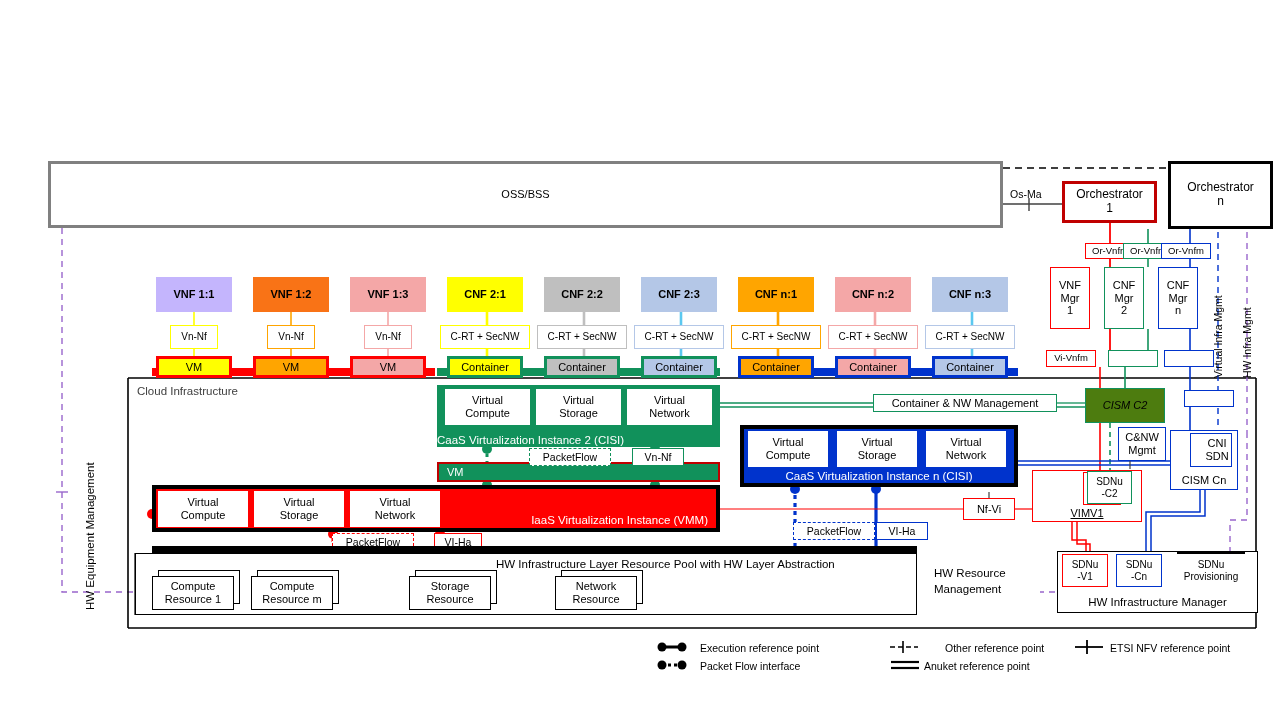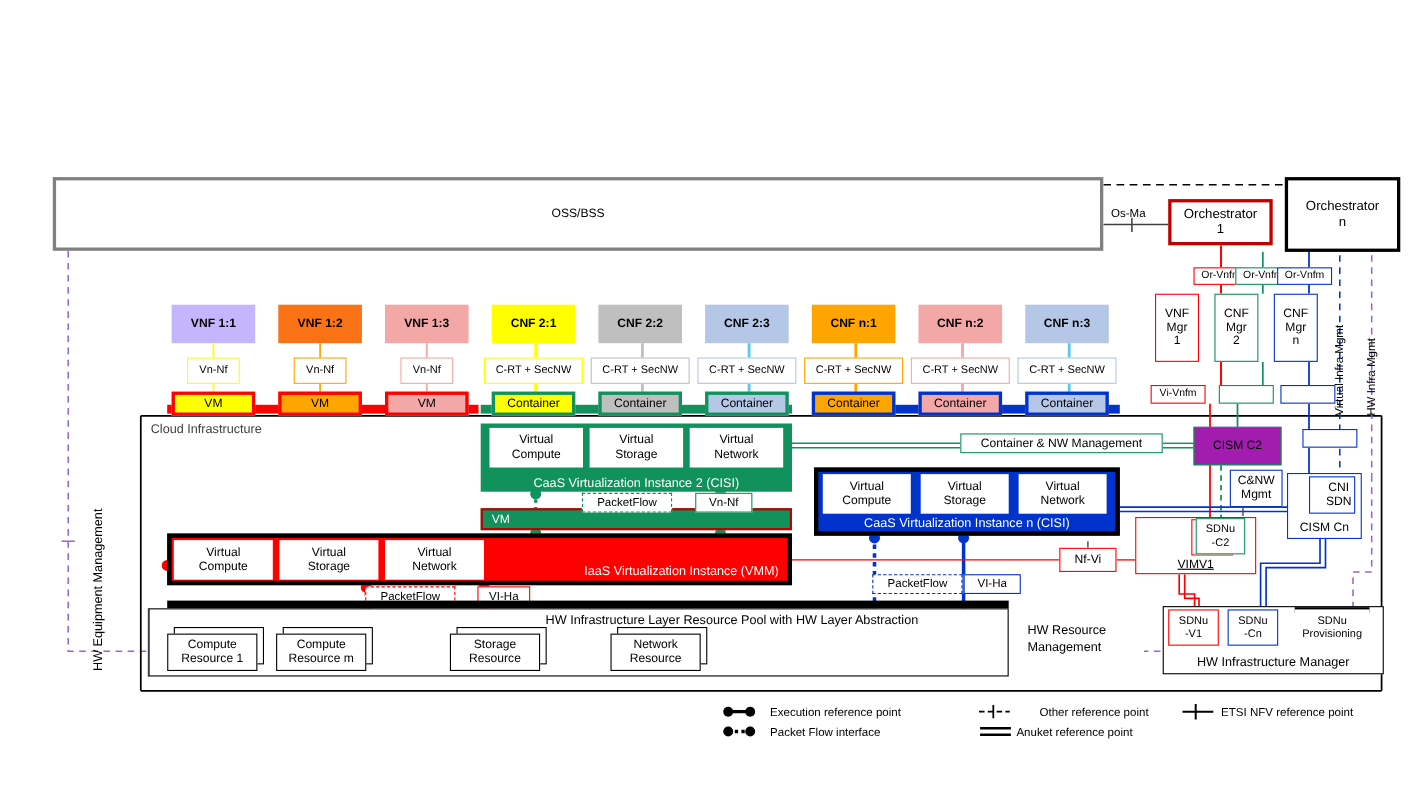--- a/index.html
+++ b/index.html
@@ -16,21 +16,21 @@
   #orchn{left:1168px;top:161px;width:105px;height:68px;border:3px solid #000;background:#fff;font-size:12px;}
 
   
   .nfbox{height:35px;width:76px;top:277px;font-weight:bold;font-size:11px;}
   .refbox{height:24px;top:325px;border:1px solid;background:#fff;font-size:10px;white-space:nowrap;}
   .vmbox{height:22px;top:356px;font-size:11px;}
   #cloudinfra-label{left:137px;top:385px;font-size:11.5px;color:#404040;}
 
   #caas2{left:437px;top:385px;width:283px;height:62px;background:#11915b;}
   #caas2 .vbox{position:absolute;top:4px;width:85px;height:36px;background:#fff;border:0;font-size:11px;}
-  #caas2 .lab{position:absolute;left:0;bottom:1px;width:100%;text-align:center;color:#fff;font-size:11.5px;}
+  #caas2 .lab{position:absolute;left:0;bottom:1px;width:100%;text-align:left;color:#fff;font-size:11.5px;}
 
   #caasn{left:740px;top:425px;width:278px;height:62px;background:#0033cc;border:4px solid #000;}
   #caasn .vbox{position:absolute;top:2px;width:80px;height:36px;background:#fff;font-size:11px;}
   #caasn .lab{position:absolute;left:0;bottom:1px;width:100%;text-align:center;color:#fff;font-size:11.5px;}
 
   #vmgreen{left:437px;top:462px;width:283px;height:20px;background:#11915b;border:2px solid #c00000;
            color:#fff;font-size:11px;padding-left:8px;display:flex;align-items:center;}
 
   #iaas{left:152px;top:485px;width:568px;height:47px;background:#ff0000;border:4px solid #000;}
   #iaas .vbox{position:absolute;top:2px;width:90px;height:36px;background:#fff;font-size:11px;}
@@ -40,21 +40,21 @@
   #hwpool{left:135px;top:553px;width:782px;height:62px;border:1.3px solid #000;background:#fff;}
   #hwpool-label{left:496px;top:558px;font-size:11.5px;}
   .resbox{position:absolute;top:576px;width:82px;height:34px;background:#fff;border:1.2px solid #000;font-size:11px;}
   .resshadow{position:absolute;top:570px;width:82px;height:34px;background:#fff;border:1.2px solid #000;}
 
   
   .mgrbox{top:267px;width:38px;height:62px;background:#fff;font-size:11px;}
   .orvnfm{top:243px;height:16px;width:50px;background:#fff;font-size:9.5px;border:1px solid;}
   .vivnfm{top:350px;height:17px;width:50px;background:#fff;font-size:9.5px;border:1px solid;}
 
-  #cism2{left:1085px;top:388px;width:80px;height:35px;border:1.3px solid #11915b;background:#a21caf;font-size:11px;}
+  #cism2{left:1085px;top:388px;width:80px;height:35px;border:1.3px solid #11915b;background:#4d7c0f;font-size:11px;font-style:italic;}
   #cnwmgmt{left:1118px;top:427px;width:48px;height:34px;border:1.3px solid #0033cc;background:#fff;font-size:11px;}
   #cismn{left:1170px;top:430px;width:68px;height:60px;border:1.3px solid #0033cc;background:#fff;font-size:11px;}
   #cnisdn{left:1190px;top:433px;width:42px;height:34px;border:1.3px solid #0033cc;background:#fff;font-size:11px;padding-left:12px;}
   #vimv1{left:1032px;top:470px;width:110px;height:52px;border:1.3px solid #ff0000;background:#fff;font-size:11px;}
   #sdno{left:1035px;top:472px;width:38px;height:33px;border:1.3px solid #ff0000;background:#fff;font-size:10px;margin-left:48px;}
   #sdnuc2{left:1087px;top:471px;width:45px;height:33px;border:1.3px solid #11915b;background:#fff;font-size:10px;}
 
   #hwim{left:1057px;top:551px;width:201px;height:62px;border:1.3px solid #000;background:#fff;font-size:11.5px;}
   #sdnuv1{left:1062px;top:554px;width:46px;height:33px;border:1.5px solid #ff0000;background:#fff;font-size:10px;}
   #sdnucn{left:1116px;top:554px;width:46px;height:33px;border:1.5px solid #0033cc;background:#fff;font-size:10px;}

